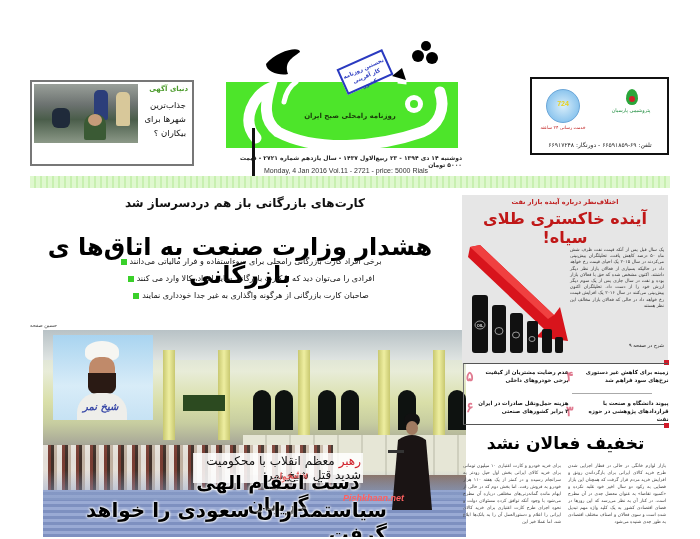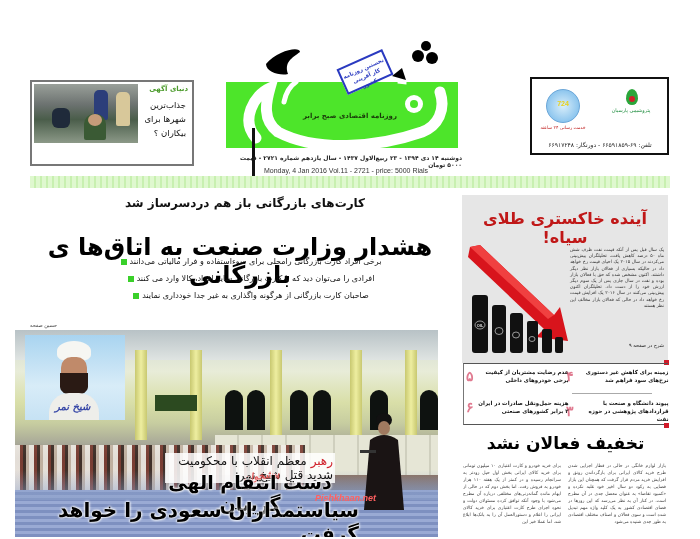--- a/index.html
+++ b/index.html
@@ -48,21 +48,21 @@
 
   
   .kicker { left: 30px; top: 196px; width: 430px; font-size: 12px; font-weight: bold; text-align: center; color: #111; }
   .headline { left: 20px; top: 214px; width: 440px; font-size: 24px; font-weight: bold; text-align: center; color: #000; letter-spacing: -0.5px; margin-top: 19px; }
   .bullets { left: 56px; top: 253px; width: 390px; }
   .bullet { display: flex; flex-direction: row-reverse; justify-content: center; align-items: center; gap: 3px; height: 17px; font-size: 8px; color: #111; }
   .bullet-sq { width: 6px; height: 6px; background: #3ad02a; flex: none; }
   .byline { left: 30px; top: 322px; font-size: 5px; color: #444; }
 
   
-  .photo { left: 15px; top: 330px; width: 423px; height: 207px; overflow: hidden;
+  .photo { left: 43px; top: 330px; width: 423px; height: 207px; overflow: hidden;
     background: linear-gradient(180deg, #cfd7d0 0%, #e8ecd8 20%, #d9dfa8 35%, #c7cda0 45%, #a8a898 55%, #6c5a50 62%, #8a7060 70%, #7a8aa8 82%, #8c9ac0 100%); }
   .ceiling { left: 0; top: 0; width: 423px; height: 30px; background: linear-gradient(180deg,#b8c2c6,#dfe4e2); }
   .pillar { top: 20px; width: 12px; height: 90px; background: linear-gradient(90deg,#c8c870,#eeeea0,#c8c870); }
   .arch { top: 60px; width: 18px; height: 40px; background: #0e1210; border-radius: 9px 9px 0 0; }
   .wall-panel { left: 200px; top: 105px; width: 223px; height: 40px; background: repeating-linear-gradient(90deg,#e6e6d6 0px,#e6e6d6 22px,#cfcfbe 22px,#cfcfbe 24px); }
   .banner-green { left: 140px; top: 65px; width: 42px; height: 16px; background: #2c4a20; }
   .crowd { left: 0; top: 115px; width: 290px; height: 55px;
     background: repeating-linear-gradient(90deg, #f0ece6 0px, #f0ece6 5px, #7a3a30 5px, #7a3a30 8px, #3a2a24 8px, #3a2a24 11px, #c8b8a8 11px, #c8b8a8 14px); opacity: 0.9; }
   .carpet { left: 0; top: 160px; width: 423px; height: 47px;
     background: repeating-linear-gradient(0deg, #7e90c0 0px, #7e90c0 3px, #9aaad4 3px, #9aaad4 6px); }
@@ -128,21 +128,21 @@
   <circle cx="188" cy="64" r="9" fill="#ffffff"></circle>
   <circle cx="188" cy="64" r="4" fill="#4de52a"></circle>
   <path d="M40,24 C52,10 74,6 74,12 C66,18 58,22 62,34 C54,36 40,32 40,24 Z" fill="#000"></path>
   <circle cx="192" cy="16" r="6" fill="#000"></circle>
   <circle cx="206" cy="18" r="6" fill="#000"></circle>
   <circle cx="200" cy="6" r="5" fill="#000"></circle>
   <path d="M166,36 L176,28 L180,40 Z" fill="#000"></path>
 </svg>
 <div class="abs mast-pole"></div>
 <div class="abs stamp">نخستین روزنامه کار آفرینی کشور</div>
-<div class="abs mast-tagline">روزنامه اقتصادی صبح برابر</div>
+<div class="abs mast-tagline">روزنامه رامحلی صبح ایران</div>
 <div class="abs mast-persian-date">دوشنبه ۱۴ دی ۱۳۹۴ - ۲۳ ربیع‌الاول ۱۴۳۷ - سال یازدهم شماره ۲۷۲۱ - قیمت ۵۰۰۰ تومان</div>
 <div class="abs mast-en-date" style="direction:ltr">Monday, 4 Jan 2016 Vol.11 - 2721 - price: 5000 Rials</div>
 <div class="abs mast-website" style="direction:ltr">www.Tafahomnews.com</div>
 
 <div class="abs ad">
   <div class="abs ad-clock"></div>
   <div class="abs ad-clock-text" style="direction:ltr">724</div>
   <div class="abs ad-clock-cap">خدمت رسانی ۲۴ ساعته</div>
   <div class="abs ad-flame"></div>
   <div class="abs ad-flame-dot"></div>
@@ -205,20 +205,21 @@
     <span class="red">رهبر</span>
     <span>معظم انقلاب با محکومیت شدید قتل شیخ نمر:</span>
   </div>
   <div class="abs watermark-fa">پیشخوان</div>
   <div class="abs photo-head1">دست انتقام الهی گریبان</div>
   <div class="abs watermark-en" style="direction:ltr">Pishkhaan.net</div>
   <div class="abs photo-head2">سیاستمداران سعودی را خواهد گرفت</div>
 </div>
 
 <div class="abs oil-box">
+  <div class="abs oil-kicker">اختلاف‌نظر درباره آینده بازار نفت</div>
   <div class="abs oil-title">آینده خاکستری طلای سیاه!</div>
   <svg class="abs oil-graphic" viewBox="0 0 104 112" aria-hidden="true">
     <polygon points="4,2 14,0 88,70 94,62 102,96 70,92 78,84 2,12" fill="#d8141c"></polygon>
     <polygon points="4,2 14,0 88,70 82,74" fill="#f04040"></polygon>
     <g fill="#111">
       <rect x="6" y="50" width="16" height="58" rx="3"></rect>
       <rect x="26" y="60" width="14" height="48" rx="3"></rect>
       <rect x="44" y="68" width="13" height="40" rx="3"></rect>
       <rect x="61" y="76" width="11" height="32" rx="2"></rect>
       <rect x="76" y="84" width="10" height="24" rx="2"></rect>

